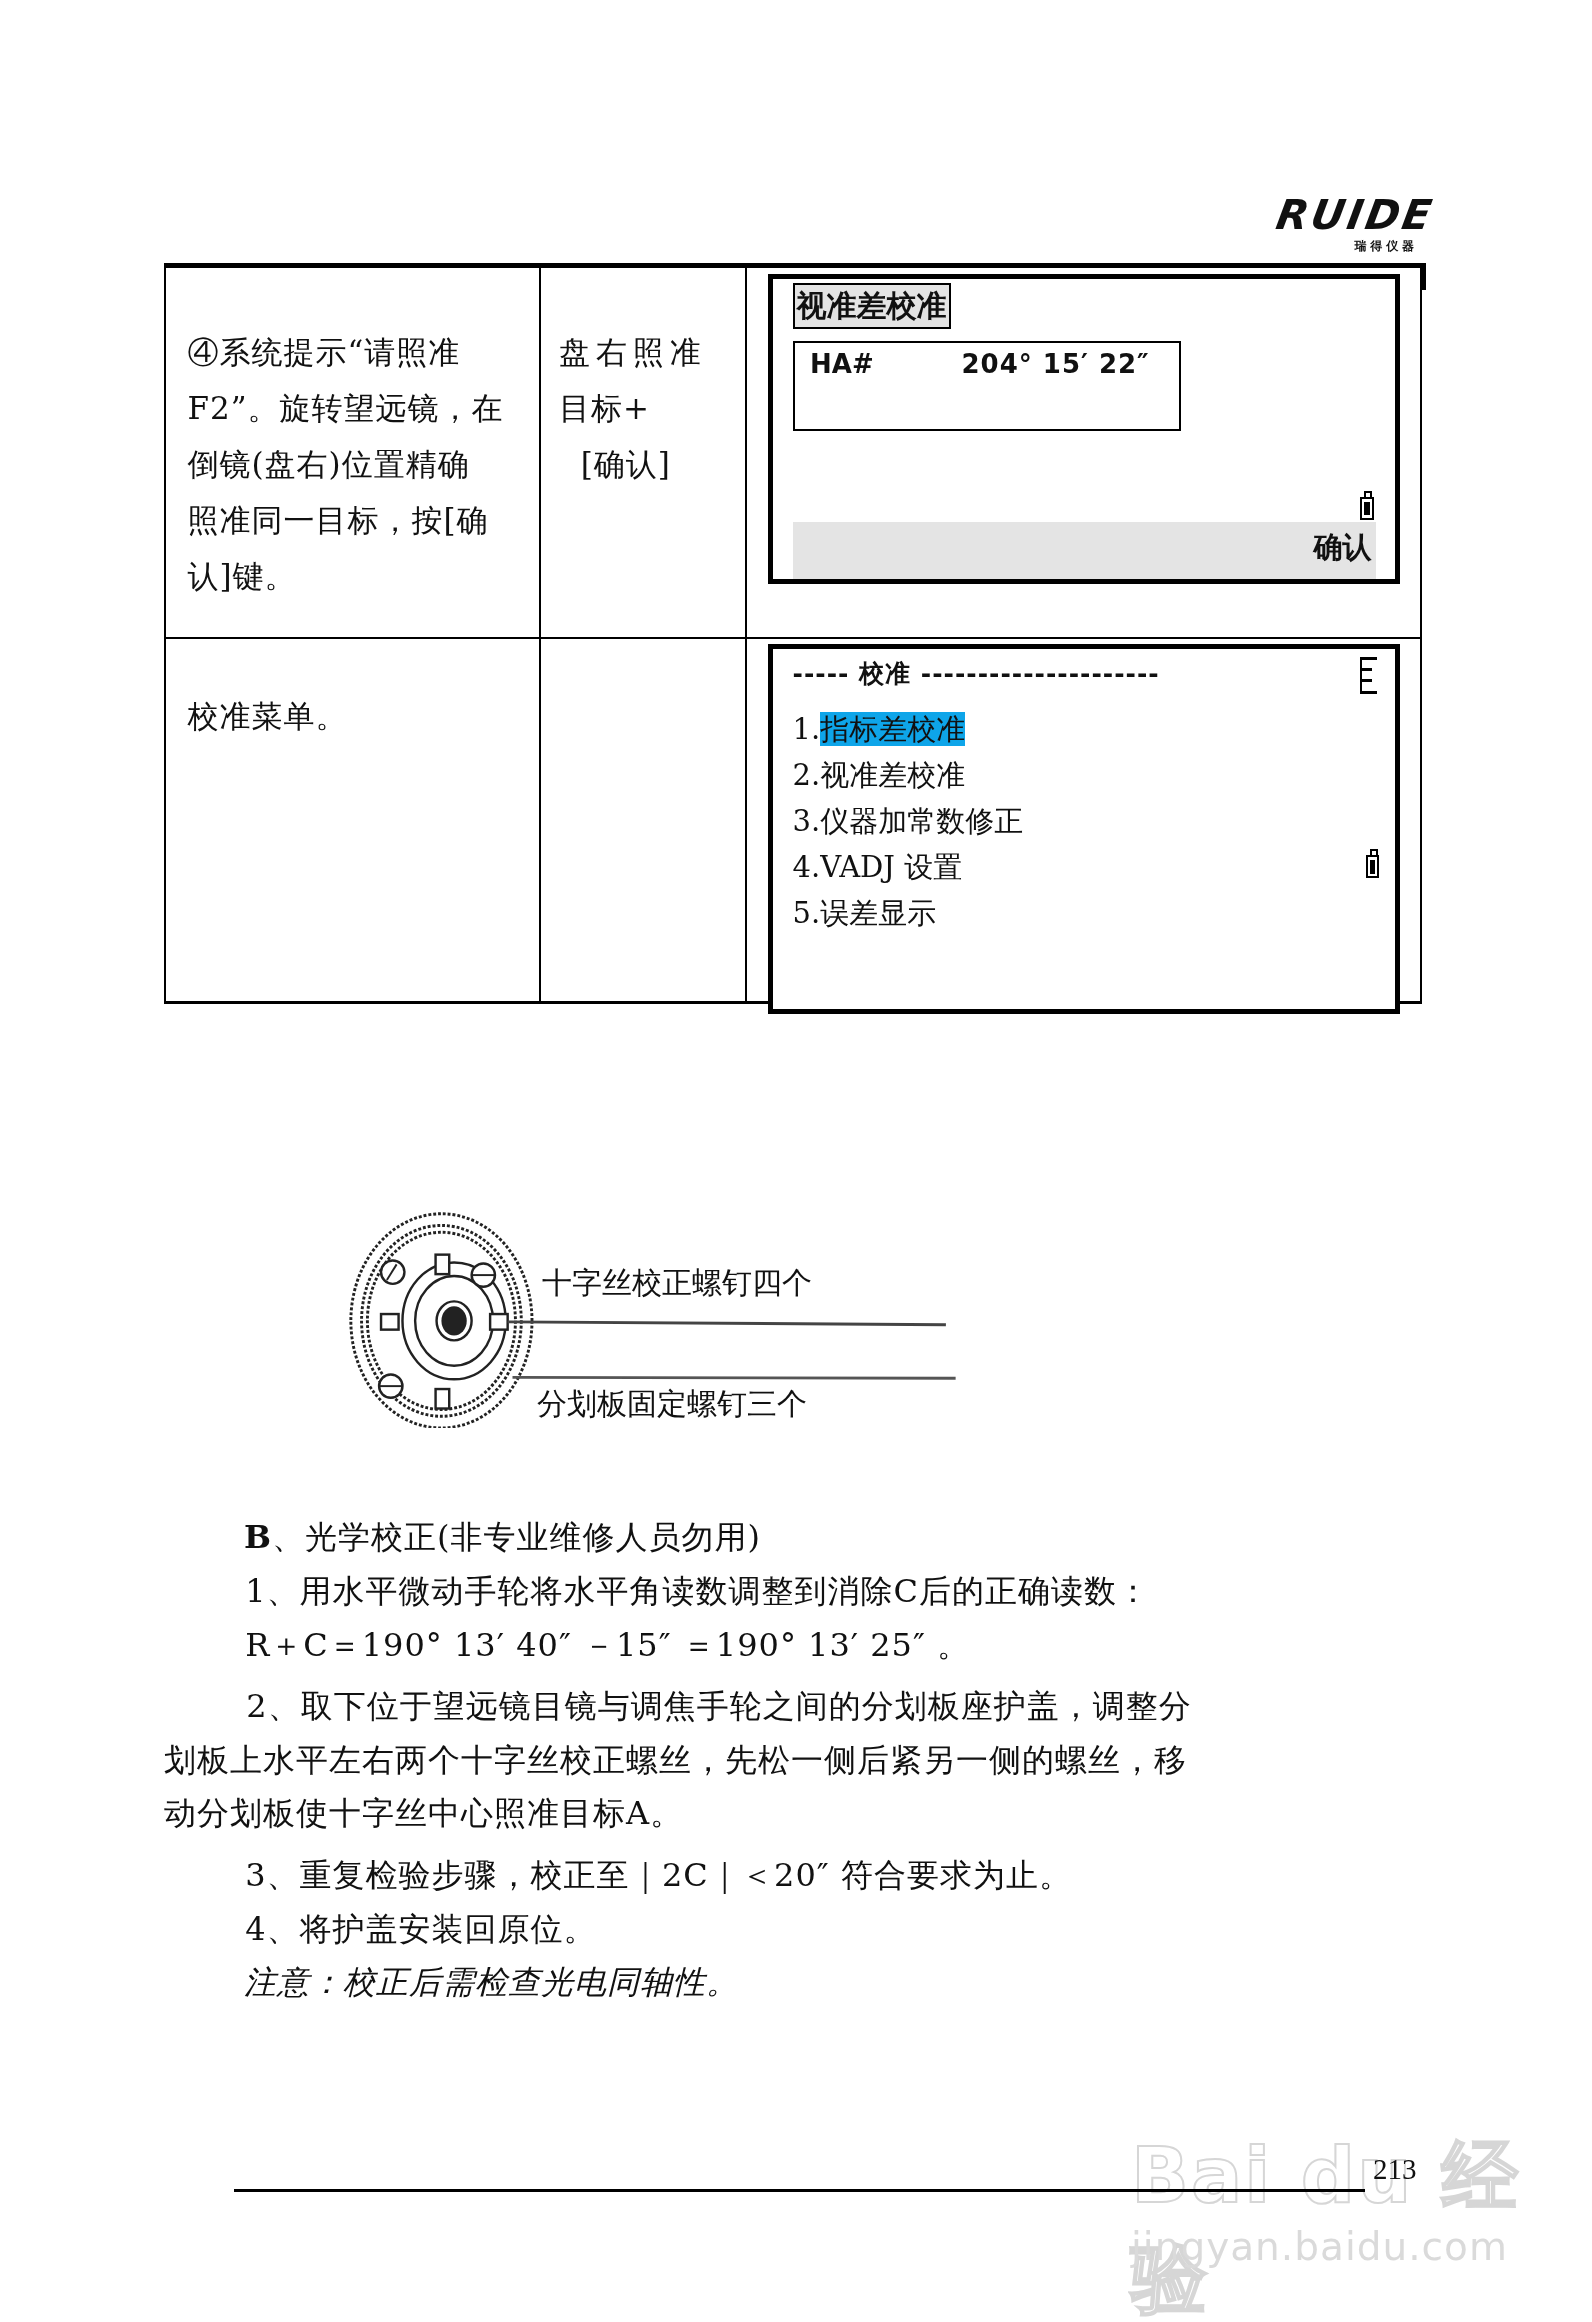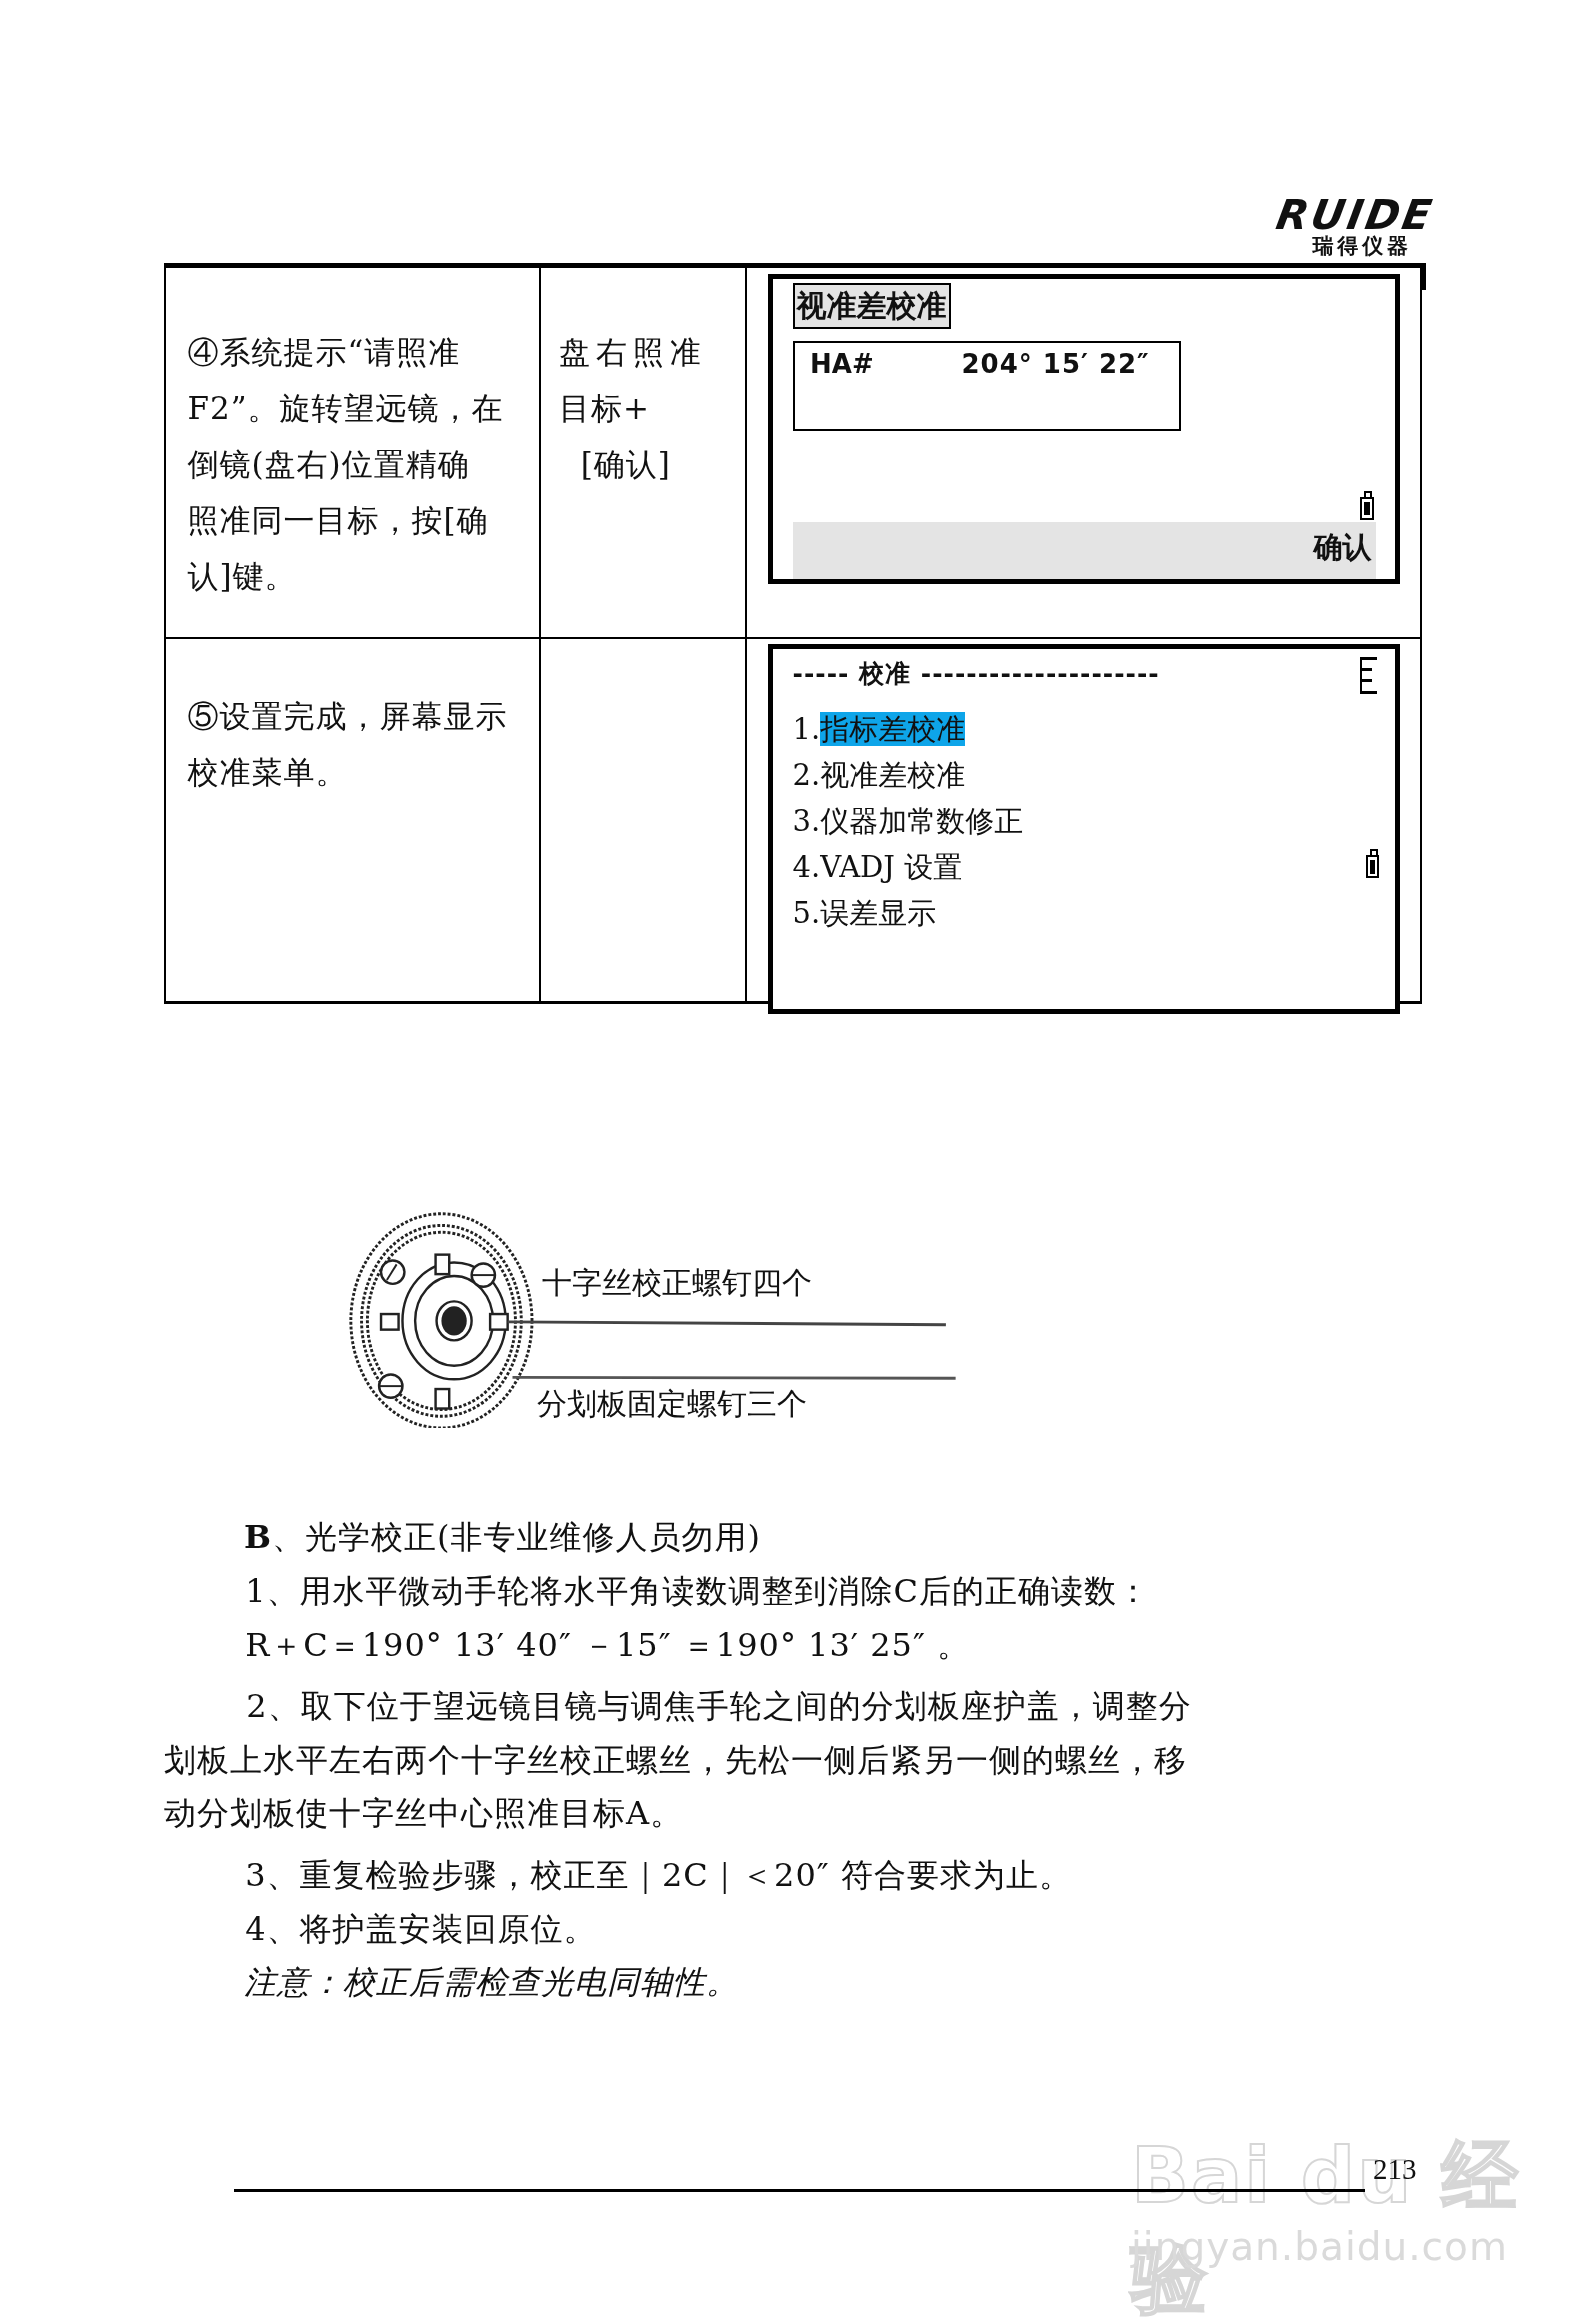--- a/index.html
+++ b/index.html
@@ -5,22 +5,22 @@
   html, body { margin:0; padding:0; background:#ffffff; }
   body { width:1593px; height:2322px; position:relative; overflow:hidden;
          font-family:"DejaVu Serif","Liberation Serif",serif; color:#111; }
   .abs { position:absolute; }
 
   
   .logo { left:1268px; top:195px; width:166px; height:68px; text-align:right; }
   .logo-word { font-family:"DejaVu Sans","Liberation Sans",sans-serif; font-weight:bold; font-style:italic;
                font-size:41px; letter-spacing:2.9px; line-height:41px; color:#111; transform:skewX(-10deg);
                display:inline-block; }
-  .logo-sub { font-family:"DejaVu Sans","Liberation Sans",sans-serif; font-weight:bold; font-size:21px;
-              letter-spacing:3.9px; line-height:17.6px; margin-top:2px; margin-right:22px; }
+  .logo-sub { font-family:"DejaVu Sans","Liberation Sans",sans-serif; font-weight:bold; font-size:12px;
+              letter-spacing:3.9px; line-height:17.6px; margin-top:2px; margin-right:16px; }
   .header-rule { left:164px; top:263px; width:1258px; height:4.9px; background:#000; }
   .header-tick { left:1422px; top:263px; width:3.9px; height:27px; background:#000; }
 
   
   .tbl { left:164px; top:267px; width:1258px; height:737px; border-left:2.9px solid #000; border-right:2.9px solid #000;
          border-bottom:3.9px solid #000; box-sizing:border-box; }
   .vline { position:absolute; top:0; bottom:0; width:2px; background:#000; }
   .hline { position:absolute; left:0; right:0; height:2px; background:#000; }
   .cell-text { position:absolute; font-size:31px; line-height:56px; letter-spacing:1px; color:#111; }
   .c1 { left:21.5px; width:351px; }
@@ -104,21 +104,20 @@
       </div>
       <div class="battery"></div>
       <div class="lcd-softbar">
         <span class="lcd-softkey">确认</span>
       </div>
     </div>
   </div>
 
   <div>
     <div class="cell-text c1" style="top:421px">
-      <div>⑤设置完成，屏幕显示</div>
       <div>校准菜单。</div>
     </div>
     <div class="lcd lcd2">
       <div class="menu-header">----- 校准 ---------------------</div>
       <div class="scroll-icon">
         <span style="top:0;width:15.6px"></span>
         <span style="top:11.7px;width:9.8px"></span>
         <span style="top:22.4px;width:9.8px"></span>
         <span style="top:34px;width:15.6px"></span>
       </div>

